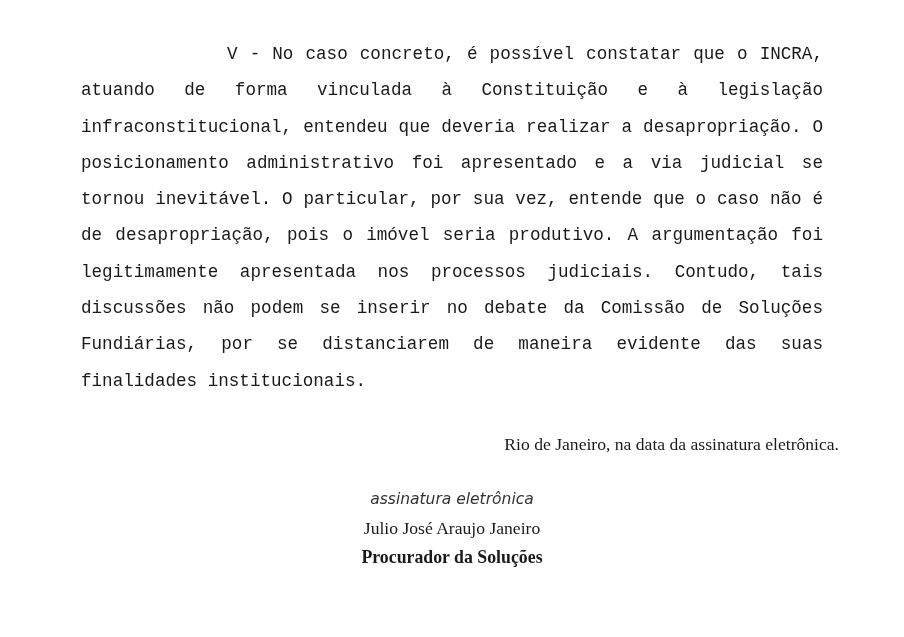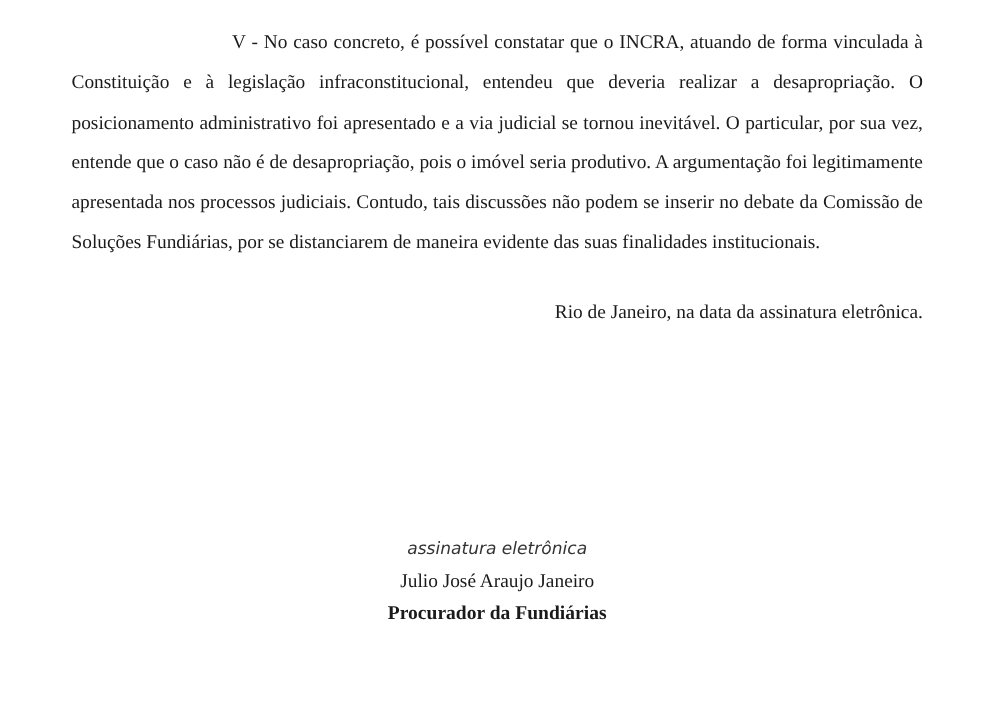--- a/index.html
+++ b/index.html
@@ -18,21 +18,22 @@
     .page {
       position: absolute;
       left: 65px;
       top: 20px;
       width: 774px;
     }
     .para {
       font-size: 17.6px;
       line-height: 36.3px;
       text-align: justify;
-      margin: 0;
+      margin: 16px;
+      font-family: Liberation Mono, monospace;
     }
     .para .first-indent {
       display: inline-block;
       width: 146px;
     }
     .para-v { margin-bottom: 27px; }
     .para-vi { margin-bottom: 45px; }
     .city-date {
       font-size: 17.6px;
       line-height: 36px;
@@ -68,14 +69,14 @@
 <div class="page">
   <p class="para para-v"><span class="first-indent"></span><span>V - No caso concreto, é possível constatar que o INCRA, atuando de forma vinculada à Constituição e à legislação infraconstitucional, entendeu que deveria realizar a desapropriação. O posicionamento administrativo foi apresentado e a via judicial se tornou inevitável. O particular, por sua vez, entende que o caso não é de desapropriação, pois o imóvel seria produtivo. A argumentação foi legitimamente apresentada nos processos judiciais. Contudo, tais discussões não podem se inserir no debate da Comissão de Soluções Fundiárias, por se distanciarem de maneira evidente das suas finalidades institucionais.</span></p>
 
 
   <p class="city-date">Rio de Janeiro, na data da assinatura eletrônica.</p>
 </div>
 
 <div class="signature">
   <p class="sig-line sig-italic">assinatura eletrônica</p>
   <p class="sig-line">Julio José Araujo Janeiro</p>
-  <p class="sig-line sig-bold">Procurador da Fundiárias</p>
+  <p class="sig-line sig-bold">Procurador da Soluções</p>
 </div>
 
 </body></html>

